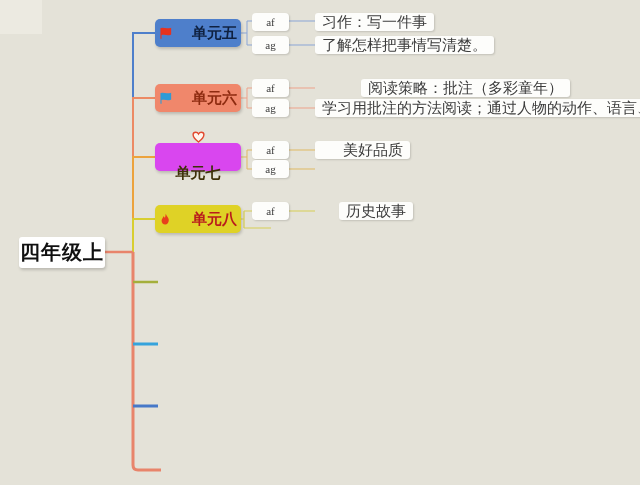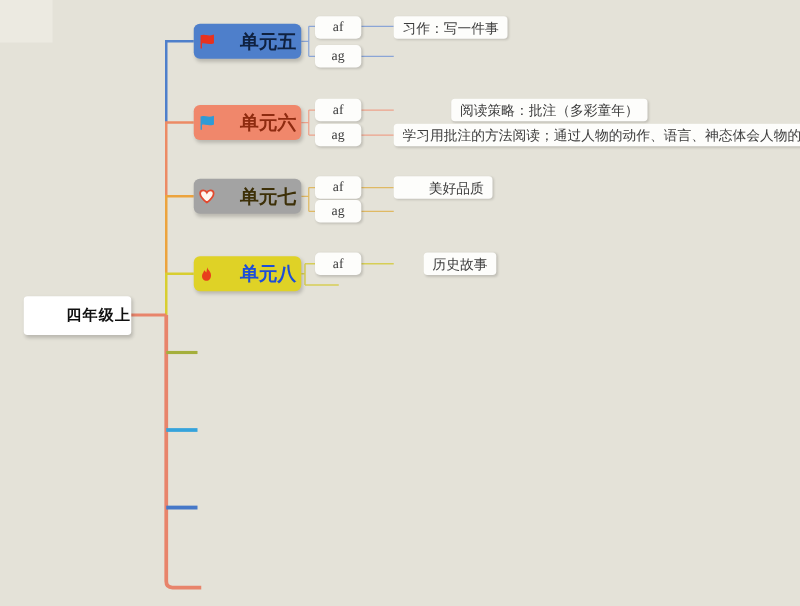--- a/index.html
+++ b/index.html
@@ -14,41 +14,41 @@
   }
   #wires{position:absolute;left:0;top:0;width:640px;height:485px;}
   .node{
     position:absolute;box-sizing:border-box;
     box-shadow:1px 2px 3px rgba(0,0,0,0.18);
     border-radius:4px;display:flex;align-items:center;justify-content:center;
   }
   #root-node{
     left:19px;top:237px;width:86px;height:31px;
     background:#FFFFFF;border-radius:3px;
-    font-size:12px;font-weight:bold;color:#101010;letter-spacing:1px;justify-content:flex-end;
+    font-size:20px;font-weight:bold;color:#101010;letter-spacing:1px;
   }
   .unit-node{
     left:155px;width:86px;height:28px;
     font-size:15px;font-weight:bold;gap:20px;border-radius:5px;
   }
   .unit-node .uicon{display:flex;align-items:center;}
   .tagbox{
     position:absolute;left:252px;width:37px;height:18px;
     background:#FDFDFB;border-radius:4px;
     box-shadow:1px 1px 2px rgba(0,0,0,0.15);
     display:flex;align-items:center;justify-content:center;
     font-family:"Liberation Serif","DejaVu Serif",serif;
     font-size:11px;color:#3a3a3a;
   }
   .leaf{
     position:absolute;left:315px;height:18px;
     background:#FDFDFB;border-radius:3px;
     box-shadow:1px 1px 2px rgba(0,0,0,0.15);
     display:flex;align-items:center;
-    padding:0 7px;font-size:11px;color:#3c3c3c;white-space:nowrap;font-family:Liberation Mono, monospace;
+    padding:0 7px;font-size:15px;color:#3c3c3c;white-space:nowrap;font-family:Liberation Mono, monospace;
   }
 </style>
 </head>
 <body>
 
 <div id="canvas">
   <div id="corner-patch"></div>
 
   <svg id="wires" viewBox="0 0 640 485" xmlns="http://www.w3.org/2000/svg">
 
@@ -87,20 +87,23 @@
   </div>
   <div class="tagbox" style="top:13px;">
     <span>af</span>
   </div>
   <div class="tagbox" style="top:36px;">
     <span>ag</span>
   </div>
   <div class="leaf" style="top:13px;">
     <span>习作：写一件事</span>
   </div>
+  <div class="leaf" style="top:36px;">
+    <span>了解怎样把事情写清楚。</span>
+  </div>
 
   <div class="node unit-node" style="top:84px;background:#F0876B;color:#8E2B10;text-align:right;">
     <span class="uicon">
       <svg width="13" height="13" viewBox="0 0 13 13">
           <path d="M2,1.6 C4.5,0.3 7,3 11.6,1.4 L11.6,7.2 C7,8.8 4.5,6.1 2,7.4 Z M2,1.2 L2,11.8" fill="#2F9BD6" stroke="#2F9BD6" stroke-width="1.1"></path>
         </svg>
     </span>
     <span>单元六</span>
   </div>
   <div class="tagbox" style="top:79px;">
@@ -109,39 +112,39 @@
   <div class="tagbox" style="top:99px;">
     <span>ag</span>
   </div>
   <div class="leaf" style="top:79px;margin-left:46px;">
     <span>阅读策略：批注（多彩童年）</span>
   </div>
   <div class="leaf" style="top:99px;">
     <span>学习用批注的方法阅读；通过人物的动作、语言、神态体会人物的感情。</span>
   </div>
 
-  <div class="node unit-node" style="top:143px;background:#a3a3a3;color:#3D3008;">
+  <div class="node unit-node" style="top:143px;background:#d946ef;color:#3D3008;flex-direction:column;">
     <span class="uicon">
       <svg width="13" height="13" viewBox="0 0 13 13">
           <path d="M6.5,11 C2.2,7.6 1.1,5.2 1.1,3.7 C1.1,2.2 2.3,1.2 3.7,1.2 C4.9,1.2 6,2 6.5,3 C7,2 8.1,1.2 9.3,1.2 C10.7,1.2 11.9,2.2 11.9,3.7 C11.9,5.2 10.8,7.6 6.5,11 Z" fill="#FFF6EE" stroke="#E2492F" stroke-width="1.4"></path>
         </svg>
     </span>
     <span>单元七</span>
   </div>
   <div class="tagbox" style="top:141px;">
     <span>af</span>
   </div>
   <div class="tagbox" style="top:160px;">
     <span>ag</span>
   </div>
   <div class="leaf" style="top:141px;padding-left:28px;">
     <span>美好品质</span>
   </div>
 
-  <div class="node unit-node" style="top:205px;background:#DFD226;color:#1d4ed8;">
+  <div class="node unit-node" style="top:205px;background:#DFD226;color:#b91c1c;">
     <span class="uicon">
       <svg width="13" height="13" viewBox="0 0 13 13">
           <path d="M6.8,0.8 C7.2,3 9.8,4.2 9.8,7.1 C9.8,9.6 8.3,11.6 6.2,11.6 C4.1,11.6 2.6,9.9 2.6,7.7 C2.6,5.7 4.1,5 4.3,3.2 C5.4,3.9 5.9,4.9 5.9,4.9 C6.6,3.6 6.4,2.2 6.8,0.8 Z" fill="#E8401C"></path>
         </svg>
     </span>
     <span>单元八</span>
   </div>
   <div class="tagbox" style="top:202px;">
     <span>af</span>
   </div>

